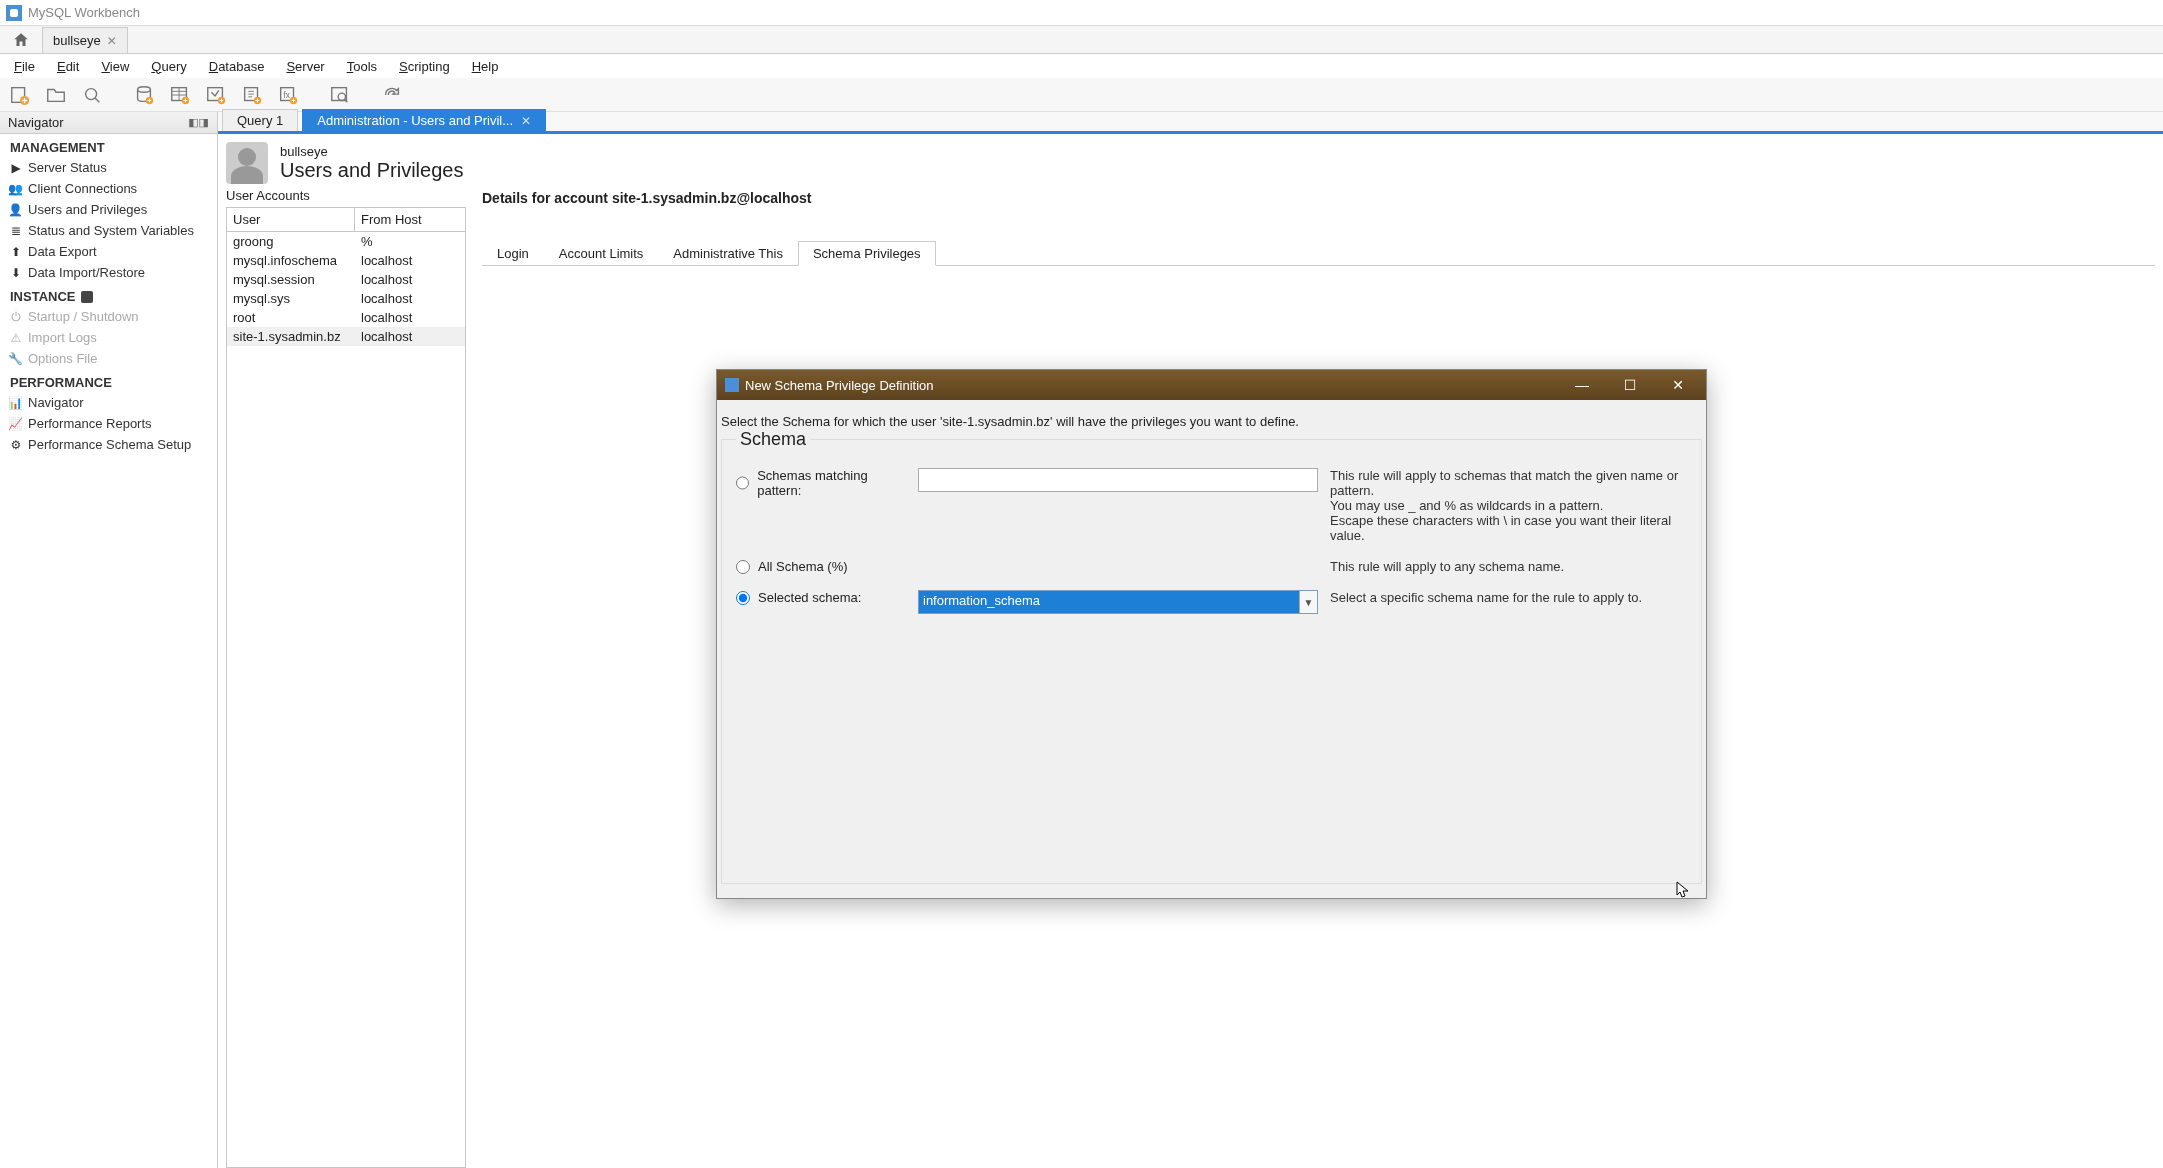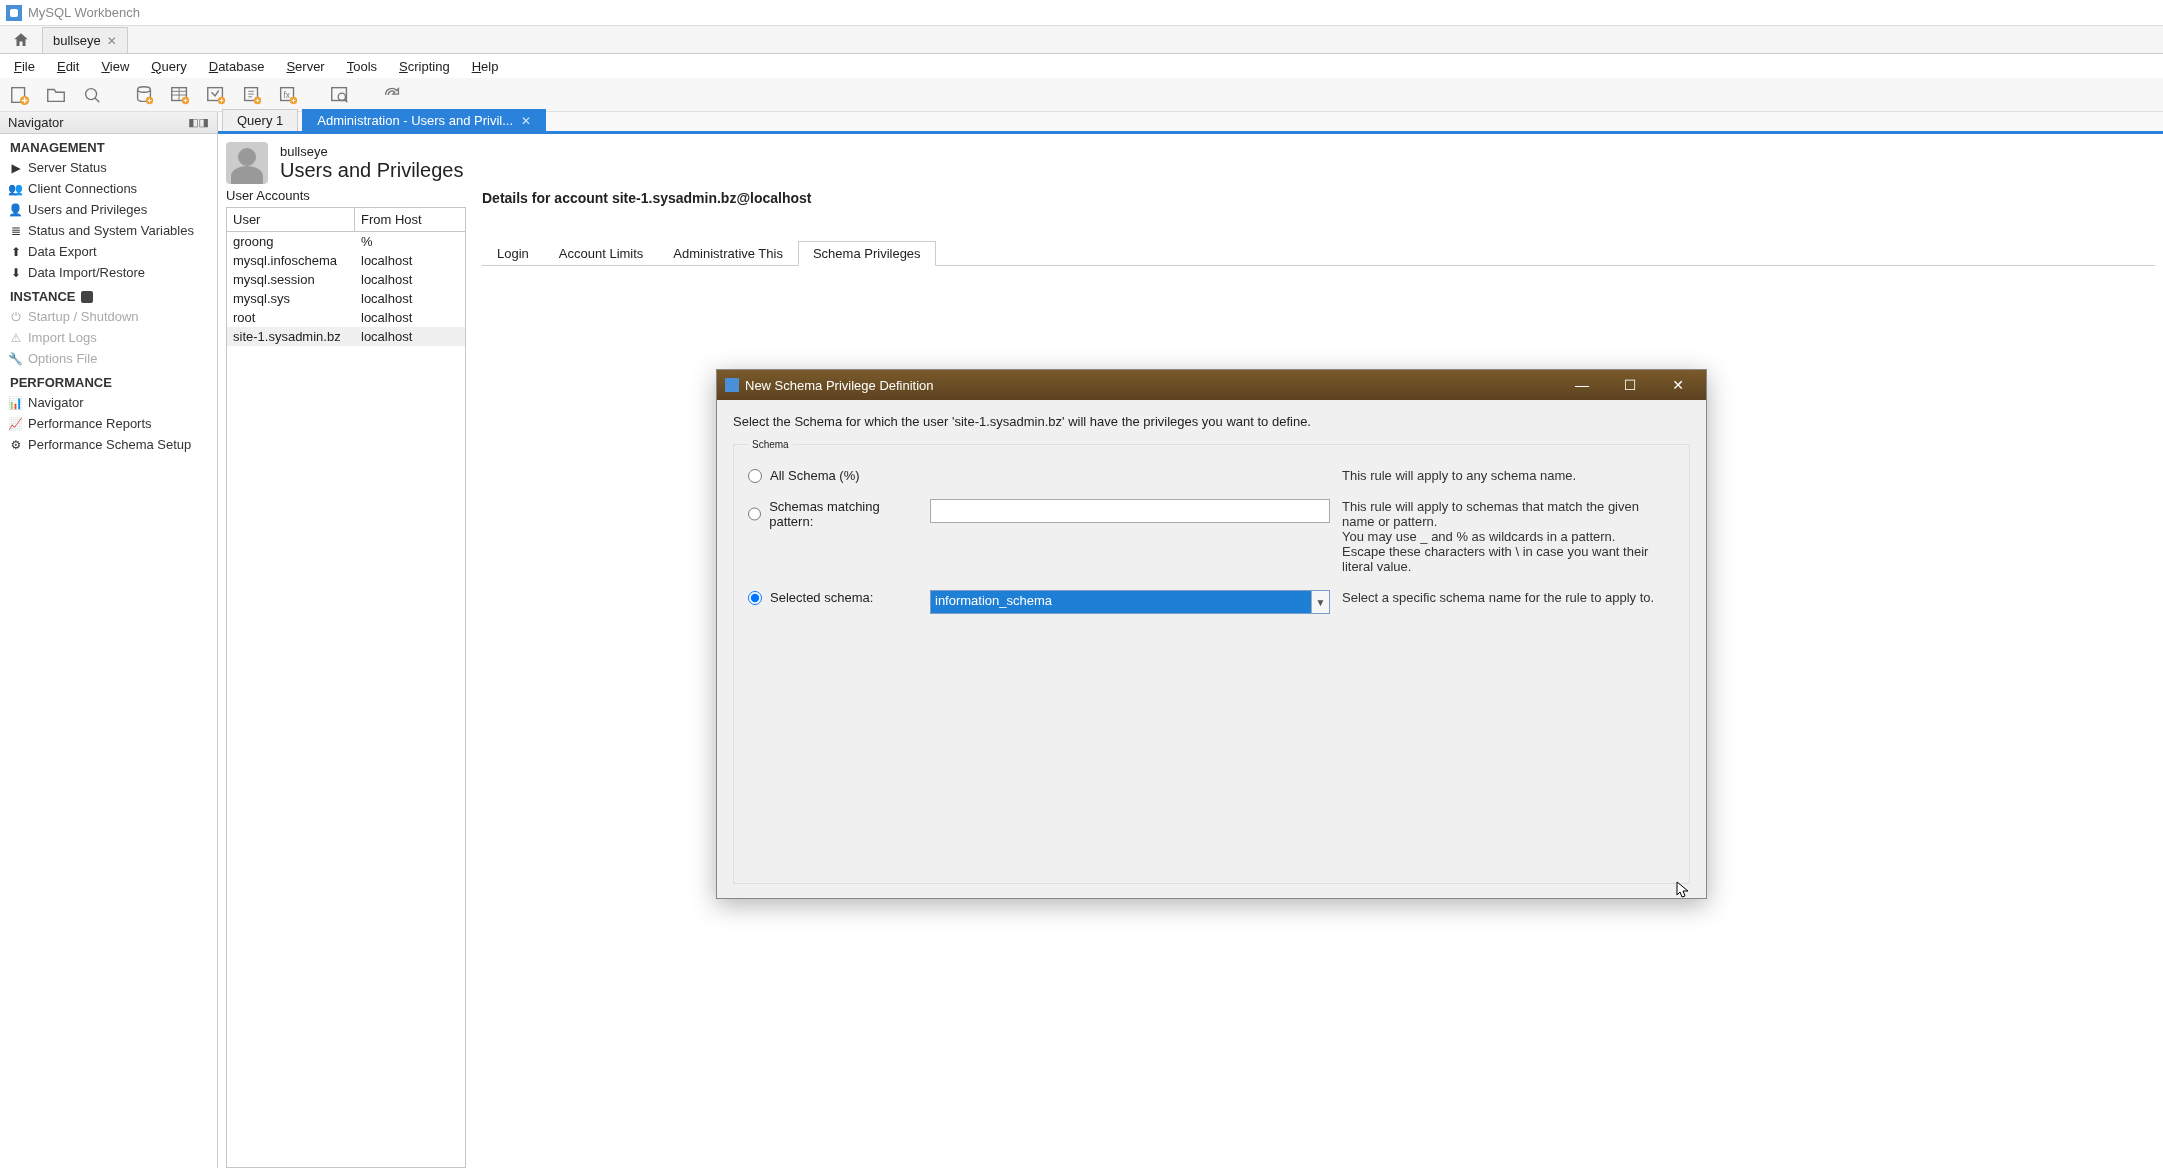--- a/index.html
+++ b/index.html
@@ -77,24 +77,24 @@
 .sub-tab { padding: 4px 14px; font-size: 13px; border: 1px solid transparent; cursor: pointer; position: relative; top:1px;margin-top:28px; }
 .sub-tab.active { background: #fff; border: 1px solid #ccc; border-bottom: 1px solid #fff; }
 
 
 .dialog { position: absolute; top: 257px; left: 498px; width: 991px; height: 530px; background: #f0f0f0; border: 1px solid #888; box-shadow: 0 6px 24px rgba(0,0,0,0.3); display:flex; flex-direction:column; }
 .dialog-titlebar { height: 30px; background: linear-gradient(#7a5a2a,#5c4220); display: flex; align-items: center; padding: 0 8px; color: #fff; justify-content: space-between; }
 .dialog-titlebar .left { display: flex; align-items: center; gap: 6px; }
 .dialog-titlebar .app-icon-sm { width: 14px; height: 14px; background: #4a90d9; }
 .dialog-titlebar .win-btns { display: flex; gap: 8px; }
 .dialog-titlebar .win-btn { width: 40px; height: 26px; display: flex; align-items: center; justify-content: center; cursor: pointer; font-size: 14px; }
-.dialog-body { flex:1; padding: 14px 16px; background: #f0f0f0; display:flex; flex-direction:column; gap:10px; }
+.dialog-body { flex:1; padding: 14px 4px; background: #f0f0f0; display:flex; flex-direction:column; }
 .dialog-body .instr { font-size: 13px; }
 .schema-group { border: 1px solid #ddd; padding: 10px 14px 14px 14px; background: #f0f0f0; flex:1; }
-.schema-group legend { font-size: 10px; padding: 0 4px; margin-top: 36px; }
+.schema-group legend { font-size: 18px; padding: 0 4px; margin-top: 36px; }
 .schema-row { display: flex; align-items: flex-start; padding: 8px 0; gap: 12px; }
 .schema-row .radio-col { width: 170px; display: flex; align-items: center; gap: 8px; font-size: 13px; }
 .schema-row .input-col { width: 400px; }
 .schema-row .desc-col { flex: 1; font-size: 13px; color: #333; }
 .schema-row input[type=text] { width: 100%; height: 24px; border: 1px solid #aaa; padding: 0 4px; font-size: 13px; }
 .combo { display: flex; width: 100%; height: 24px; border: 1px solid #7a9cc6; }
 .combo .combo-val { flex:1; background: #1e7fd6; color: #fff; padding: 2px 4px; font-size: 13px; }
 .combo .combo-arrow { width: 18px; background: #f6f6f6; border-left: 1px solid #aaa; display:flex; align-items:center; justify-content:center; font-size:10px; color:#555; }
 .dialog-footer { height: 44px; display: flex; justify-content: flex-end; align-items: center; gap: 10px; padding: 0 14px; background: #f0f0f0; border-top: 1px solid #e0e0e0; }
 .dlg-btn { min-width: 64px; height: 24px; border: 1px solid #999; background: #f6f6f6; font-size: 13px; cursor: pointer; }
@@ -324,35 +324,35 @@
         </div>
       </div>
       <div class="dialog-body">
         <div class="instr">Select the Schema for which the user 'site-1.sysadmin.bz' will have the privileges you want to define.</div>
         <fieldset class="schema-group">
           <legend>Schema</legend>
 
           <div class="schema-row">
             <label class="radio-col">
               <input type="radio" name="schema-opt" style="">
-              <span>All Schema (%)</span>
-            </label>
-            <div class="input-col"></div>
-            <div class="desc-col">This rule will apply to any schema name.</div>
-          </div>
-
-          <div class="schema-row">
-            <label class="radio-col">
-              <input type="radio" name="schema-opt" style="">
               <span>Schemas matching pattern:</span>
             </label>
             <div class="input-col">
               <input type="text" style="">
             </div>
             <div class="desc-col" id="pattern-desc">This rule will apply to schemas that match the given name or pattern.<br>You may use _ and % as wildcards in a pattern.<br>Escape these characters with \ in case you want their literal value.</div>
+          </div>
+
+          <div class="schema-row">
+            <label class="radio-col">
+              <input type="radio" name="schema-opt" style="">
+              <span>All Schema (%)</span>
+            </label>
+            <div class="input-col"></div>
+            <div class="desc-col">This rule will apply to any schema name.</div>
           </div>
 
           <div class="schema-row">
             <label class="radio-col">
               <input type="radio" name="schema-opt" checked="" style="">
               <span>Selected schema:</span>
             </label>
             <div class="input-col">
               <div class="combo">
                 <div class="combo-val">information_schema</div>

